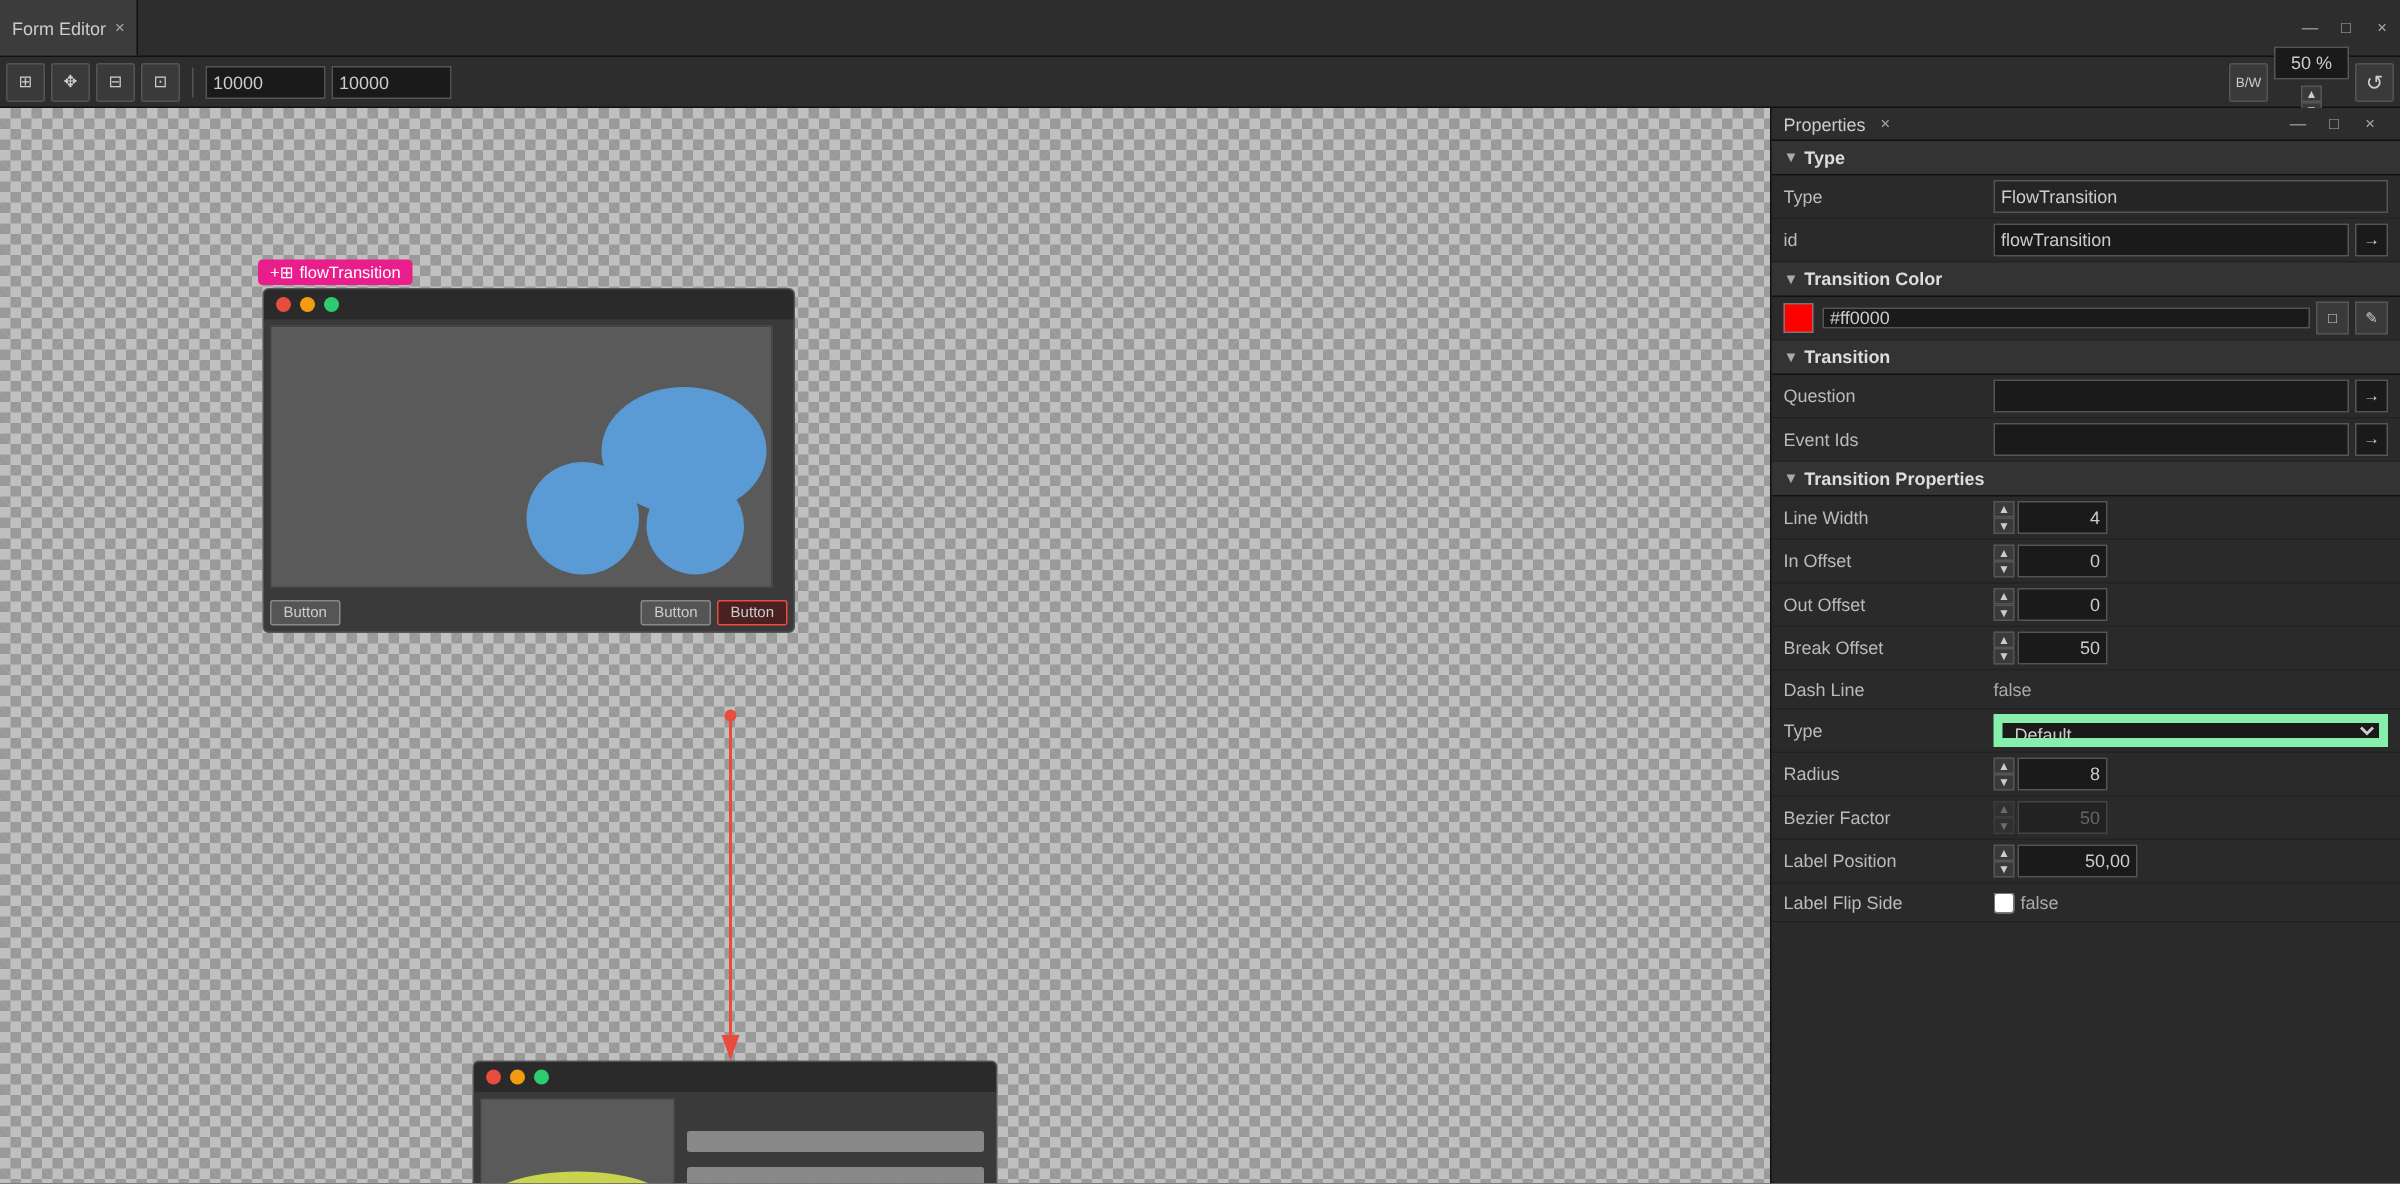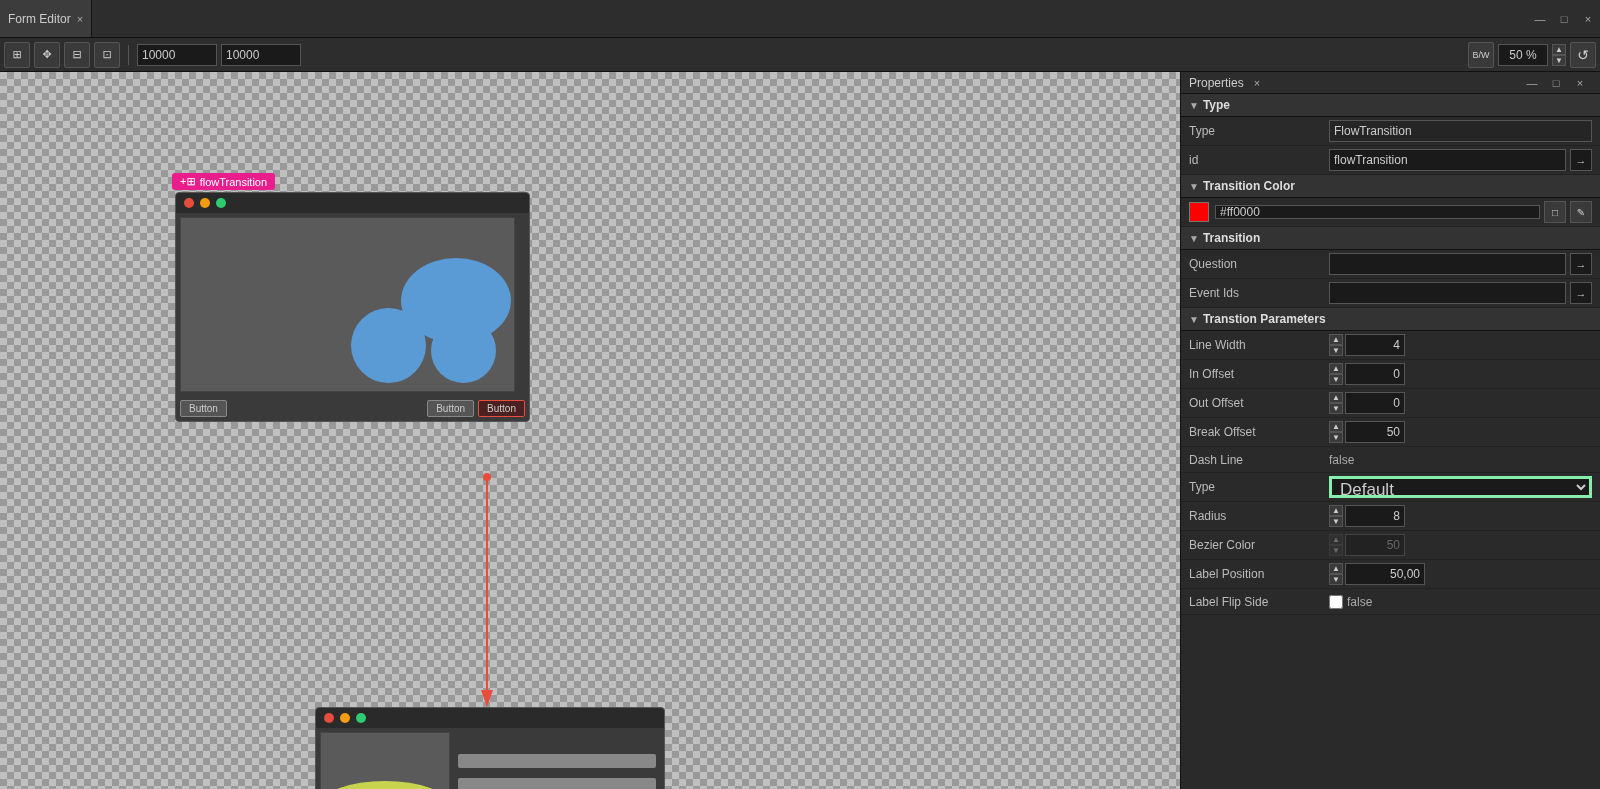--- a/index.html
+++ b/index.html
@@ -10,21 +10,21 @@
     .tab { display: flex; align-items: center; padding: 0 8px; height: 100%; background: #3c3c3c; border-right: 1px solid #111; font-size: 12px; color: #ccc; gap: 6px; }
     .tab-close { cursor: pointer; color: #aaa; font-size: 11px; }
     .window-controls { margin-left: auto; display: flex; }
     .window-btn { width: 24px; height: 22px; display: flex; align-items: center; justify-content: center; cursor: pointer; color: #aaa; font-size: 11px; }
 
     
     .toolbar { display: flex; align-items: center; background: #2d2d2d; border-bottom: 1px solid #111; height: 34px; padding: 0 4px; gap: 4px; flex-shrink: 0; }
     .toolbar-btn { width: 26px; height: 26px; display: flex; align-items: center; justify-content: center; background: #3a3a3a; border: 1px solid #555; cursor: pointer; color: #ccc; font-size: 11px; border-radius: 2px; }
     .toolbar-input { background: #1a1a1a; border: 1px solid #555; color: #ccc; height: 22px; padding: 0 4px; font-size: 12px; width: 80px; }
     .toolbar-sep { width: 1px; height: 20px; background: #555; margin: 0 4px; }
-    .zoom-controls { margin-left: auto; display: flex; align-items: center; gap: 4px; }
+    .zoom-controls { margin-left: auto; display: flex; align-items: center; gap: 4px; flex-direction: column; }
     .zoom-input { background: #1a1a1a; border: 1px solid #555; color: #ccc; height: 22px; padding: 0 4px; font-size: 12px; width: 50px; text-align: center; }
     .zoom-spin { display: flex; flex-direction: column; }
     .zoom-arrow { width: 14px; height: 11px; background: #3a3a3a; border: 1px solid #555; display: flex; align-items: center; justify-content: center; cursor: pointer; font-size: 8px; color: #ccc; }
 
     
     .main-area { display: flex; flex: 1; overflow: hidden; }
 
     
     .canvas-area { flex: 1; overflow: hidden; position: relative; background-image:
       linear-gradient(45deg, #999 25%, transparent 25%),
@@ -67,21 +67,21 @@
     .prop-row { display: flex; align-items: center; padding: 3px 8px; border-bottom: 1px solid #222; min-height: 26px; }
     .prop-label { flex: 0 0 140px; color: #bbb; font-size: 12px; }
     .prop-value { flex: 1; display: flex; align-items: center; gap: 4px; }
     .prop-input { background: #1a1a1a; border: 1px solid #555; color: #ccc; height: 22px; padding: 0 4px; font-size: 12px; flex: 1; }
     .prop-input.readonly { background: #252525; }
     .prop-color-swatch { width: 20px; height: 20px; border: 1px solid #777; cursor: pointer; flex-shrink: 0; }
     .prop-color-input { background: #1a1a1a; border: 1px solid #555; color: #ccc; height: 14px; padding: 0 4px; font-size: 12px; flex: 1; }
     .prop-btn-sq { width: 22px; height: 22px; background: #3a3a3a; border: 1px solid #555; display: flex; align-items: center; justify-content: center; cursor: pointer; color: #ccc; font-size: 10px; }
     .prop-text { color: #ccc; font-size: 12px; flex: 1; }
     .prop-check { width: 14px; height: 14px; accent-color: #5b9bd5; }
-    .prop-select { background: #1a1a1a; border: 3px solid #86efac; color: #ccc; height: 22px; padding: 0 4px; font-size: 17px; flex: 1; }
+    .prop-select { background: #1a1a1a; border: 6px solid #86efac; color: #ccc; height: 22px; padding: 0 4px; font-size: 12px; flex: 1; }
     .spin-wrapper { display: flex; align-items: center; gap: 2px; flex: 1; }
     .spin-arrows { display: flex; flex-direction: column; }
     .spin-arrow { width: 14px; height: 11px; background: #3a3a3a; border: 1px solid #555; display: flex; align-items: center; justify-content: center; cursor: pointer; font-size: 8px; color: #ccc; }
     .prop-number { background: #1a1a1a; border: 1px solid #555; color: #ccc; height: 22px; padding: 0 4px; font-size: 12px; width: 60px; text-align: right; }
     .prop-number.disabled { background: #222; color: #666; border-color: #444; }
     .goto-btn { width: 22px; height: 22px; background: #1a1a1a; border: 1px solid #555; display: flex; align-items: center; justify-content: center; cursor: pointer; color: #ccc; font-size: 11px; }
     .prop-static { color: #aaa; font-size: 12px; }
   </style>
 </head>
 <body>
@@ -242,21 +242,21 @@
     <div class="prop-row">
       <span class="prop-label">Event Ids</span>
       <div class="prop-value">
         <input class="prop-input" type="text" value="" style="flex: 1 1 0%;">
         <div class="goto-btn">→</div>
       </div>
     </div>
 
     <div class="section-header">
       <span class="section-arrow">▼</span>
-      <span>Transtion Parameters</span>
+      <span>Transition Properties</span>
     </div>
 
     <div class="prop-row">
       <span class="prop-label">Line Width</span>
       <div class="prop-value">
         <div class="spin-wrapper">
           <div class="spin-arrows">
             <div class="spin-arrow">▲</div>
             <div class="spin-arrow">▼</div>
           </div>
@@ -329,21 +329,21 @@
           <div class="spin-arrows">
             <div class="spin-arrow">▲</div>
             <div class="spin-arrow">▼</div>
           </div>
           <input class="prop-number" type="text" value="8" style="">
         </div>
       </div>
     </div>
 
     <div class="prop-row">
-      <span class="prop-label">Bezier Color</span>
+      <span class="prop-label">Bezier Factor</span>
       <div class="prop-value">
         <div class="spin-wrapper">
           <div class="spin-arrows">
             <div class="spin-arrow" style="opacity:0.4;">▲</div>
             <div class="spin-arrow" style="opacity:0.4;">▼</div>
           </div>
           <input class="prop-number disabled" type="text" value="50" disabled="" style="">
         </div>
       </div>
     </div>

